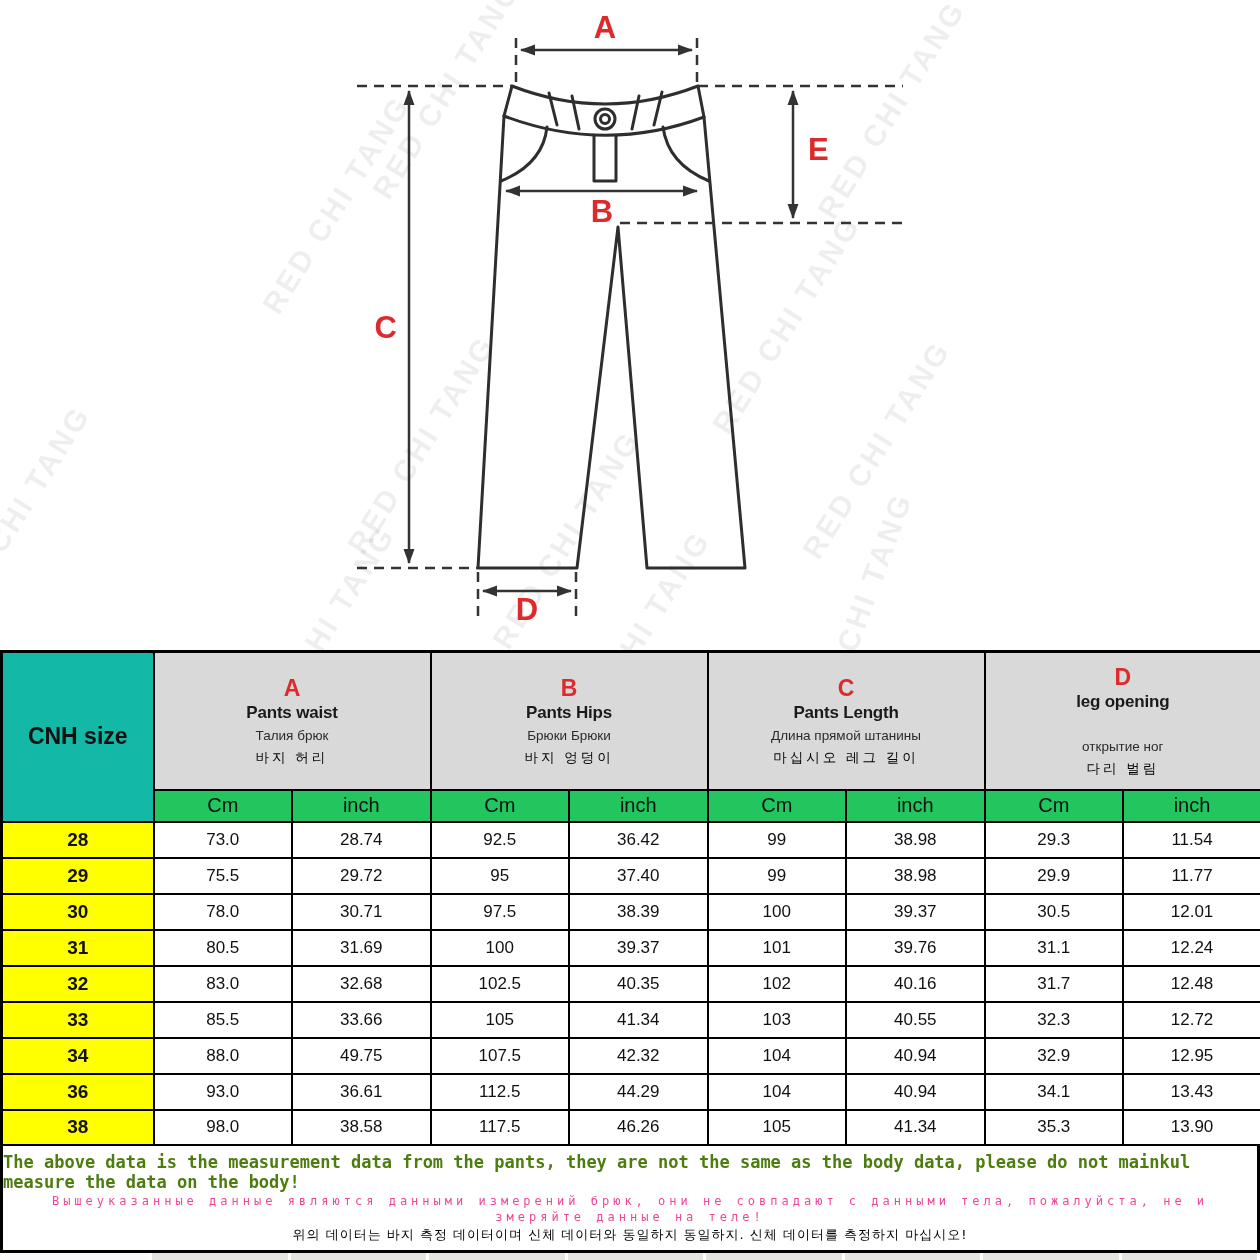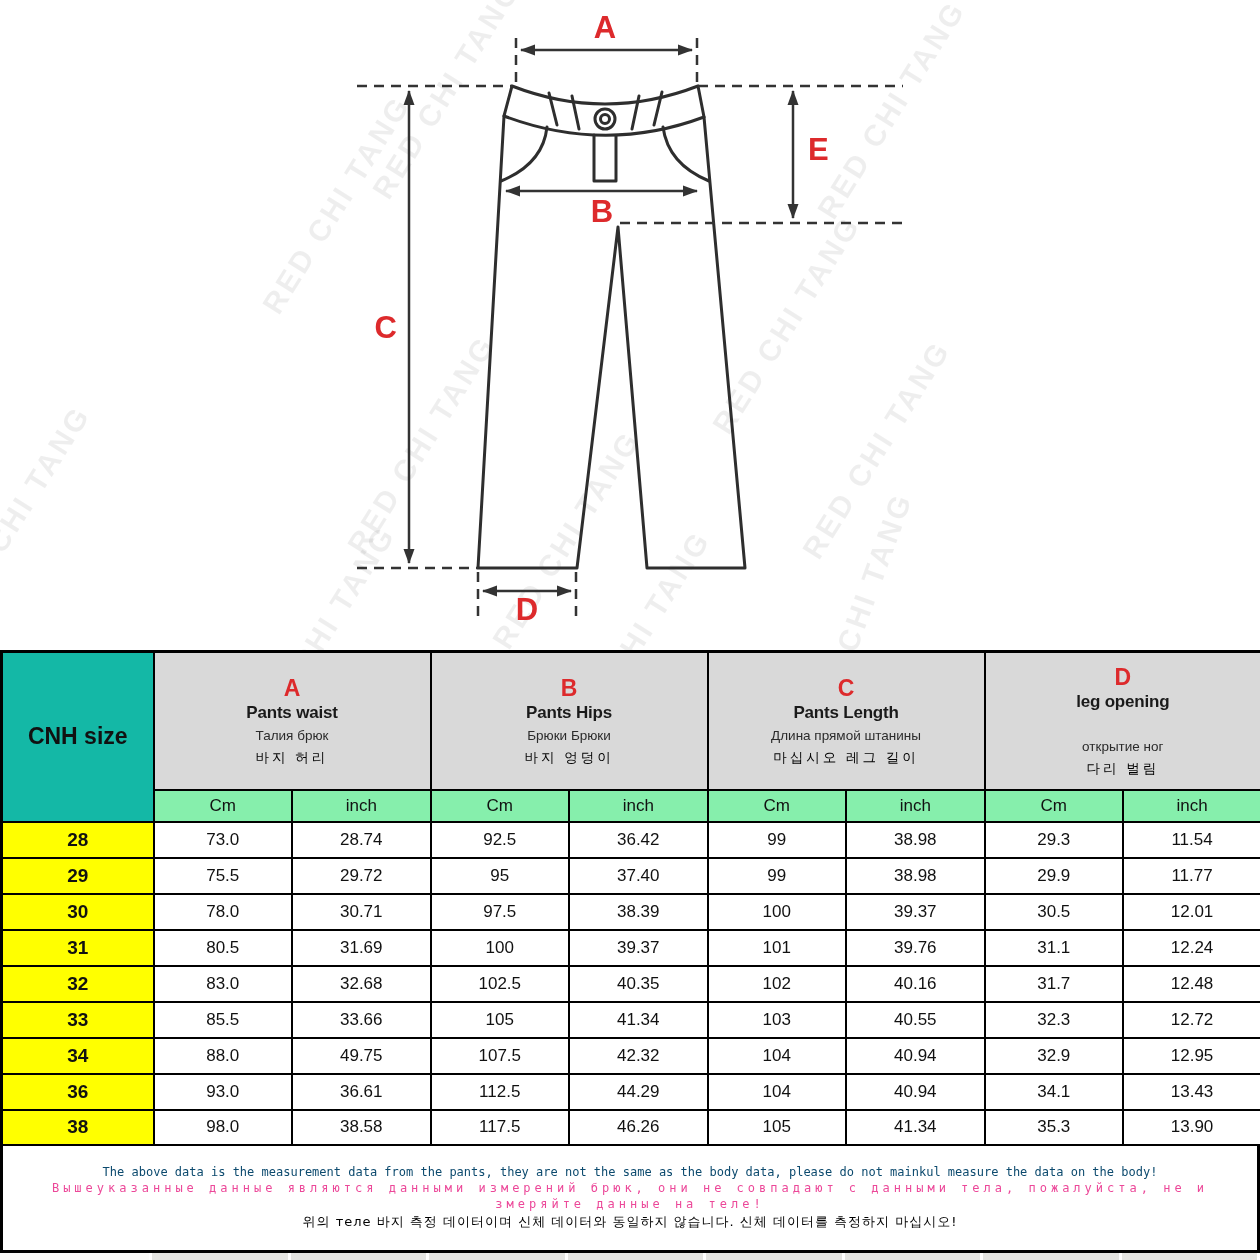--- a/index.html
+++ b/index.html
@@ -18,28 +18,28 @@
   .size-table td{border:2px solid #000;text-align:center;vertical-align:middle;padding:0;overflow:hidden;}
   tr.group-row{height:138px;}
   tr.unit-row{height:32px;}
   .rows-body tr{height:36px;}
   .corner-cell{background:#14b8a6;font-weight:bold;font-size:23px;}
   .group-cell{background:var(--header-bg,#d9d9d9);}
   .g-letter{font-size:23px;font-weight:bold;color:var(--accent,#dd2a2c);line-height:26px;margin-top:2px;}
   .g-en{font-size:17px;font-weight:bold;letter-spacing:-0.2px;line-height:24px;color:#1a1a1a;}
   .g-ru{font-size:13.5px;color:#2b2b2b;line-height:22px;}
   .g-ko{font-size:13.5px;color:#000000;letter-spacing:3px;line-height:22px;}
-  .unit-cell{font-size:17px;background:#86efac;margin-left:21px;}
+  .unit-cell{font-size:20px;background:#22c55e;margin-left:21px;}
   .size-cell{background:var(--highlight,#ffff00);font-weight:bold;font-size:19px;}
   .val-cell{font-size:17px;background:#fff;}
   
   .footer-note{position:absolute;top:1146px;left:0;width:1254px;height:104px;background:#fff;
                border-left:3px solid #000;border-right:3px solid #000;border-bottom:3px solid #000;
                display:flex;flex-direction:column;justify-content:center;align-items:center;gap:2px;}
-  .fn-en{font-family:"DejaVu Sans Mono","Liberation Mono",monospace;font-size:12px;color:#0c4a6e;}
+  .fn-en{font-family:"DejaVu Sans Mono","Liberation Mono",monospace;font-size:17px;color:#4d7c0f;font-weight:bold;}
   .fn-ru{font-family:"DejaVu Sans Mono","Liberation Mono",monospace;font-size:12px;letter-spacing:4px;color:#ec4899;}
   .fn-ko{font-family:"DejaVu Sans","Liberation Sans",sans-serif;font-size:13px;letter-spacing:1px;color:#000;}
   
   .partial-row{position:absolute;top:1253px;left:0;width:1260px;height:7px;display:flex;background:#fff;}
   .partial-row .seg{height:7px;background:#e4e4e1;border-right:3px solid #fff;box-sizing:border-box;}
   .partial-row .seg.first{background:#fafaf8;}
 </style>
 </head>
 <body>
 
@@ -266,21 +266,21 @@
           <td class="val-cell">35.3</td>
           <td class="val-cell">13.90</td>
         </tr>
       </tbody>
   </table>
 
   <div class="footer-note">
     <div class="fn-en">The above data is the measurement data from the pants, they are not the same as the body data, please do not mainkul measure the data on the body!</div>
     <div class="fn-ru">Вышеуказанные данные являются данными измерений брюк, они не совпадают с данными тела, пожалуйста, не и</div>
     <div class="fn-ru">змеряйте данные на теле!</div>
-    <div class="fn-ko">위의 теле 바지 측정 데이터이며 신체 데이터와 동일하지 않습니다. 신체 데이터를 측정하지 마십시오!</div>
+    <div class="fn-ko">위의 데이터는 바지 측정 데이터이며 신체 데이터와 동일하지 동일하지. 신체 데이터를 측정하지 마십시오!</div>
   </div>
 
   <div class="partial-row">
     <div class="seg first" style="width:152px"></div>
     <div class="seg" style="width:138.5px"></div>
     <div class="seg" style="width:138.5px"></div>
     <div class="seg" style="width:138.5px"></div>
     <div class="seg" style="width:138.5px"></div>
     <div class="seg" style="width:138.5px"></div>
     <div class="seg" style="width:138.5px"></div>

